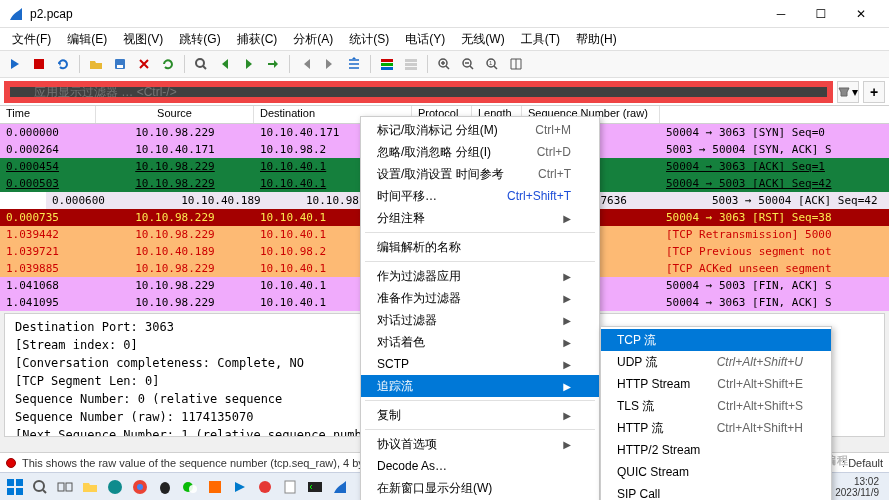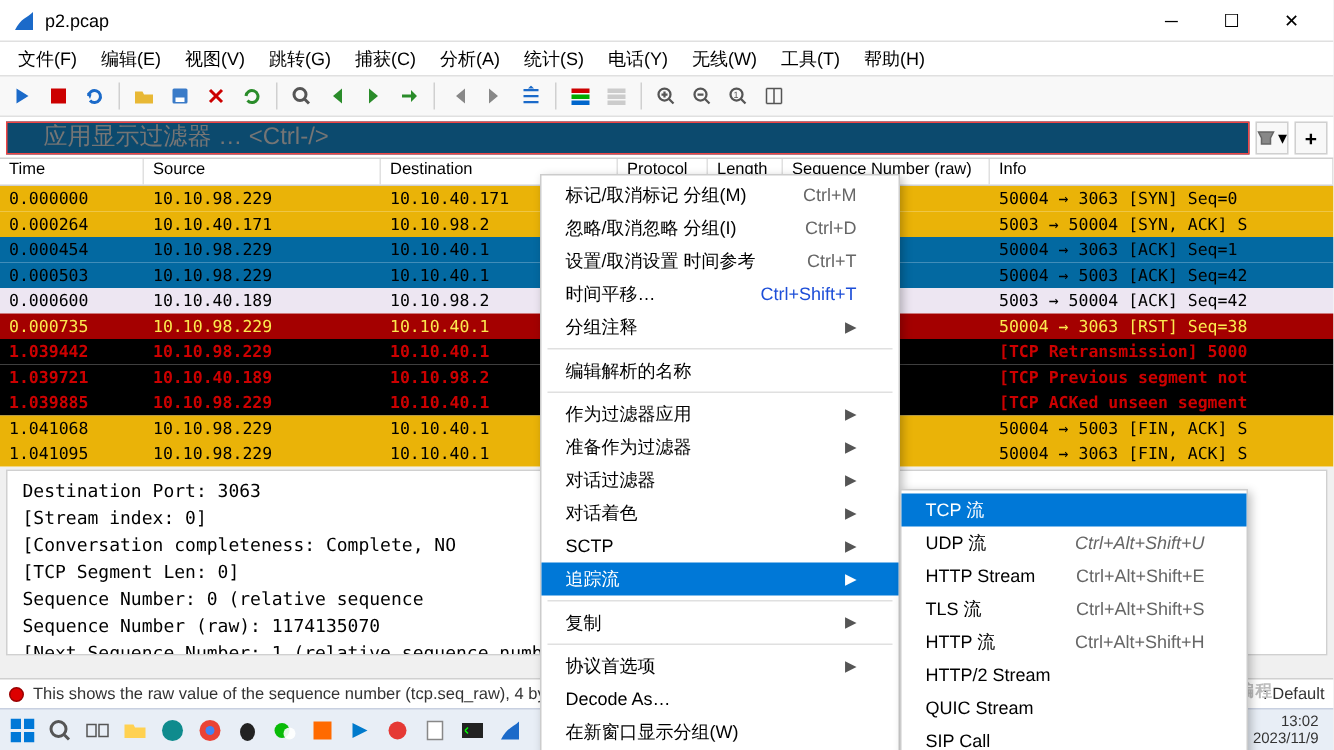--- a/index.html
+++ b/index.html
@@ -7,33 +7,33 @@
 .titlebar { height: 28px; background: #fff; display: flex; align-items: center; padding: 0 8px; border-bottom: 1px solid #e0e0e0; }
 .titlebar .icon { width: 16px; height: 16px; margin-right: 6px; }
 .titlebar .title { flex: 1; font-size: 12px; }
 .titlebar .winbtn { width: 40px; height: 24px; display: flex; align-items: center; justify-content: center; font-size: 12px; cursor: pointer; }
 .menubar { height: 22px; background: #fff; display: flex; align-items: center; padding: 0 6px; gap: 4px; }
 .menubar .menuitem { padding: 2px 6px; cursor: pointer; font-size: 12px; }
 .toolbar { height: 28px; background: #f8f8f8; border-top: 1px solid #e0e0e0; border-bottom: 1px solid #e0e0e0; display: flex; align-items: center; padding: 0 4px; gap: 2px; }
 .tbtn { width: 22px; height: 22px; display: flex; align-items: center; justify-content: center; cursor: pointer; border: 1px solid transparent; }
 .tsep { width: 1px; height: 18px; background: #d0d0d0; margin: 0 3px; }
 .filterbar { height: 28px; background: #fff; border-bottom: 1px solid #d0d0d0; display: flex; align-items: center; padding: 2px 4px; gap: 4px; }
-.filterinput { flex: 1; height: 22px; border: 1px solid #ef4444; padding: 0 24px 0 24px; font-size: 16px; color: #999; position: relative; background:#0c4a6e; }
+.filterinput { flex: 1; height: 22px; border: 6px solid #ef4444; padding: 0 24px 0 24px; font-size: 12px; color: #999; position: relative; background:#404040; }
 .filtericon { position:absolute; left:8px; top:50%; transform:translateY(-50%); width:14px; height:14px; }
 .filterwrap { flex:1; position:relative; display:flex; }
 .fbtn { width: 22px; height: 22px; display: flex; align-items: center; justify-content: center; cursor: pointer; border:1px solid #d0d0d0; background:#f8f8f8; }
 .packet-header { height: 18px; background: #fff; border-bottom: 1px solid #d0d0d0; display: flex; font-size: 11px; }
 .packet-header .col { padding: 1px 6px; border-right: 1px solid #e0e0e0; overflow: hidden; white-space: nowrap; }
 .packet-list { background: #fff; font-family: "Consolas", monospace; font-size: 11px; }
 .packet-row { height: 17px; display: flex; align-items: center; white-space: nowrap; overflow: hidden; }
 .packet-row .col { padding: 0 6px; overflow: hidden; }
-.c-time{width:96px;flex-shrink:0;} .c-src{width:158px;flex-shrink:0;} .c-dst{width:158px;flex-shrink:0;} .c-proto{width:60px;flex-shrink:0;} .c-len{width:50px;flex-shrink:0;} .c-seq{width:138px;flex-shrink:0;} .c-info{flex:1;}
-.row-gray{background:#eab308;} .row-ltgray{background:#0369a1;} .row-lav{background:#ede6f2;}
+.c-time{width:96px;flex-shrink:0;} .c-src{width:158px;flex-shrink:0;text-align:center;} .c-dst{width:158px;flex-shrink:0;} .c-proto{width:60px;flex-shrink:0;} .c-len{width:50px;flex-shrink:0;} .c-seq{width:138px;flex-shrink:0;} .c-info{flex:1;}
+.row-gray{background:#f0abfc;} .row-ltgray{background:#15803d;text-decoration:underline;} .row-lav{background:#ede6f2;margin-left:46px;}
 .row-red{background:#a40000;color:#fce94f;} .row-red .col{color:#fce94f;}
-.row-black{background:#000000;color:#cc0000;font-weight:bold;} .row-black .col{color:#cc0000;}
+.row-black{background:#fdba74;color:#cc0000;} .row-black .col{color:#cc0000;}
 .details-pane { background:#fff; border-top:1px solid #d0d0d0; padding:4px 10px; font-family:"Consolas",monospace; font-size:12px; line-height:18px; height: 124px; overflow:hidden; border:1px solid #d0d0d0; margin:2px 4px; }
 .statusbar { position:absolute; bottom:28px; left:0; right:0; height:20px; background:#fff; border-top:1px solid #d0d0d0; display:flex; align-items:center; padding:0 6px; font-size:11px; gap:6px; color:#333;}
 .statusbar .dot{width:10px;height:10px;border-radius:50%;background:#d00;border:1px solid #900;}
 .context-menu { position:absolute; background:#fff; border:1px solid #ccc; box-shadow:2px 2px 6px rgba(0,0,0,0.25); font-size:12px; padding:2px 0; z-index:100; }
 .context-menu .item { padding:4px 28px 4px 16px; display:flex; justify-content:space-between; align-items:center; height:22px; cursor:pointer; white-space:nowrap; gap:24px; }
 .context-menu .item.hl { background:#0078d7; color:#fff; }
 .context-menu .sep { height:1px; background:#e0e0e0; margin:3px 4px; }
 .context-menu .arrow { font-size:10px; color:#555; }
 .context-menu .item.hl .arrow{color:#fff;}
 .submenu { position:absolute; left:238px; top:328px; width:230px; }
@@ -208,21 +208,20 @@
   <div class="fbtn" style="font-weight:bold;font-size:14px;">+</div>
 </div>
 
 <div class="packet-header">
   <div class="col c-time">Time</div>
   <div class="col c-src">Source</div>
   <div class="col c-dst">Destination</div>
   <div class="col c-proto">Protocol</div>
   <div class="col c-len">Length</div>
   <div class="col c-seq">Sequence Number (raw)</div>
-  <div class="col c-info">Info</div>
 </div>
 
 <div class="packet-list" id="packets">
     <div class="packet-row row-gray">
       <div class="col c-time">0.000000</div>
       <div class="col c-src">10.10.98.229</div>
       <div class="col c-dst">10.10.40.171</div>
       <div class="col c-proto">TCP</div>
       <div class="col c-len">76</div>
       <div class="col c-seq">1174135070</div>

